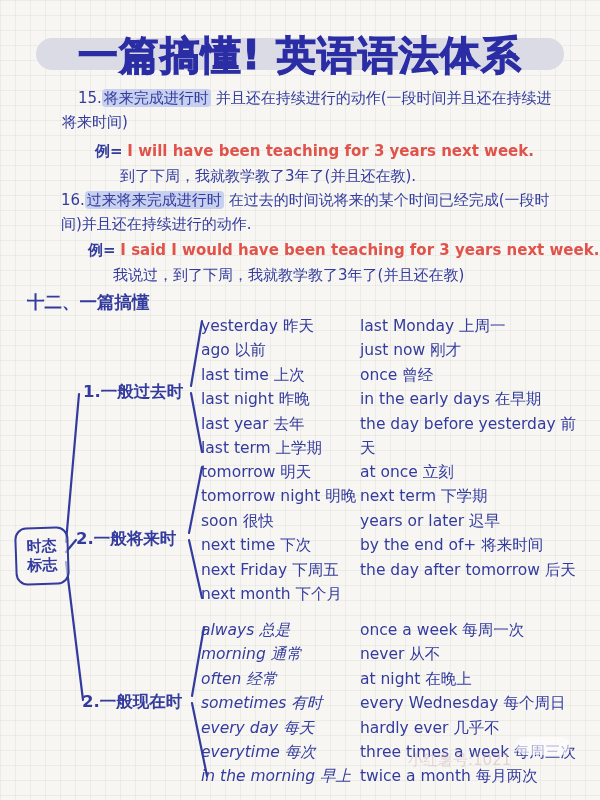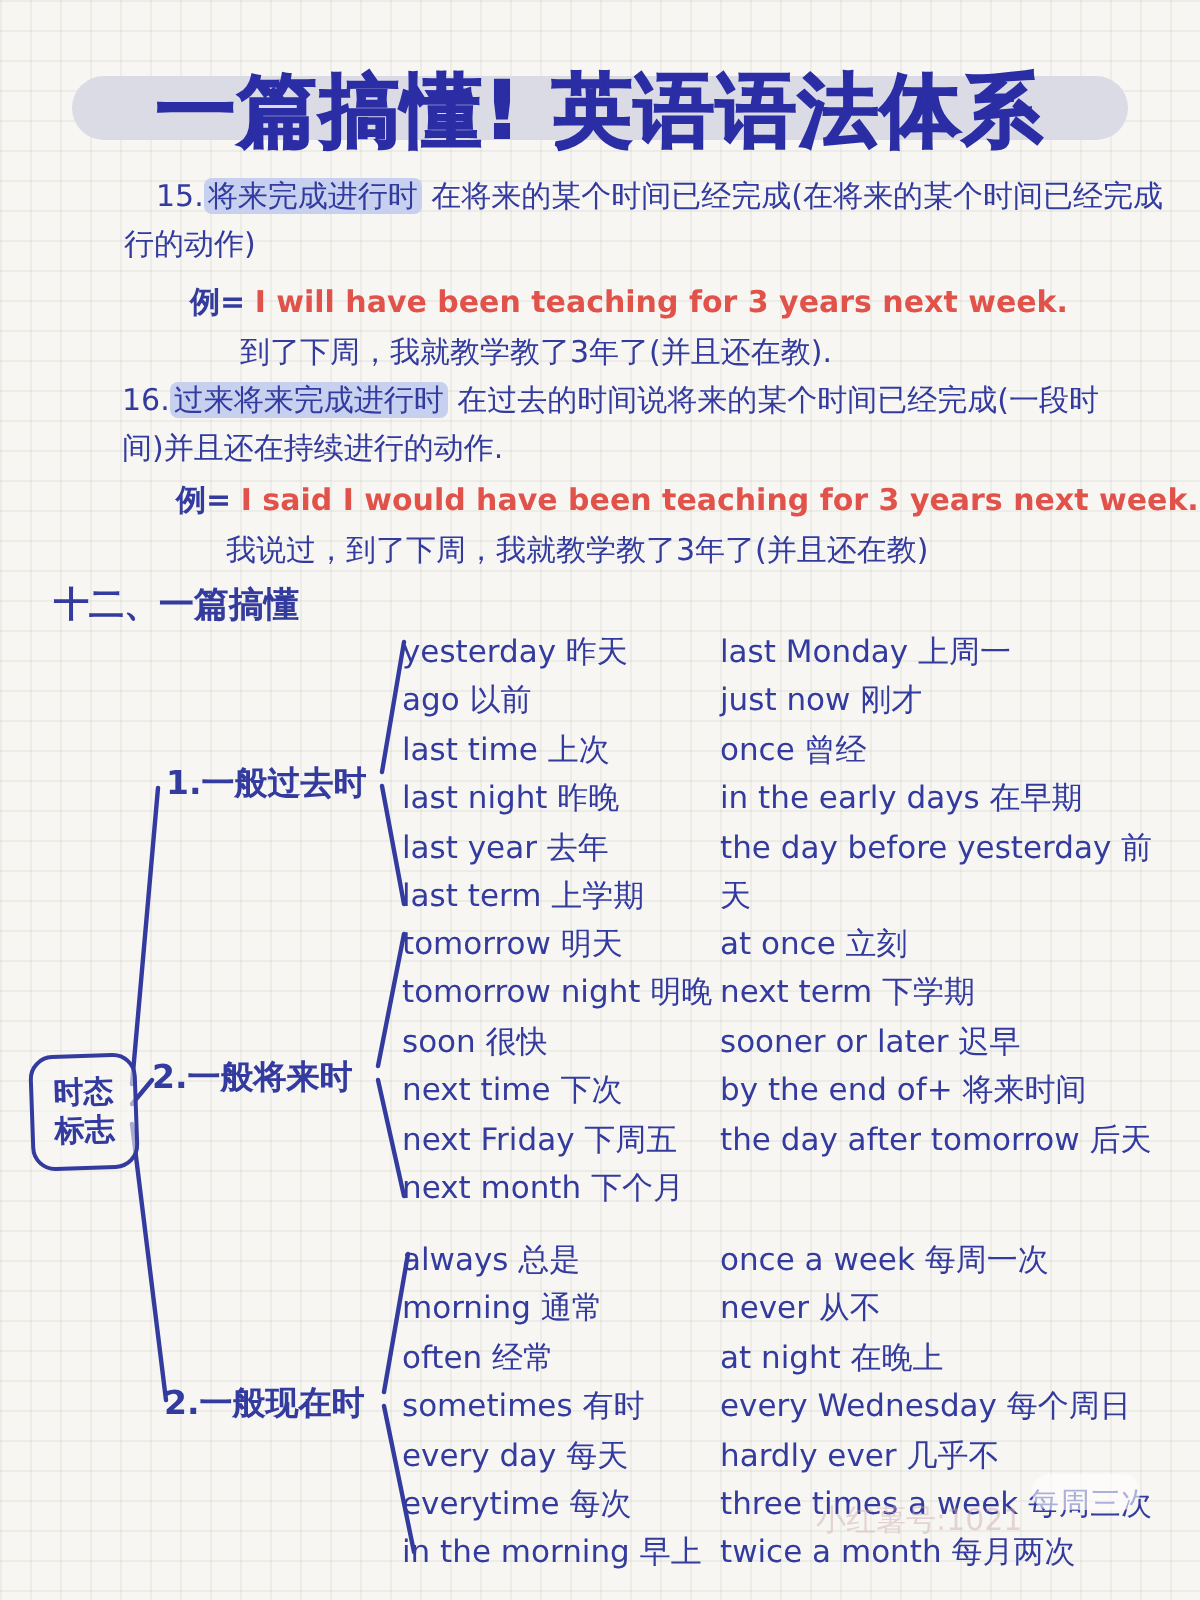--- a/index.html
+++ b/index.html
@@ -44,23 +44,23 @@
 </style>
 </head>
 <body>
 
 <div id="page">
 
   <div class="abs title-pill"></div>
   <div class="abs title-text nowrap">一篇搞懂! 英语语法体系</div>
 
   <div class="abs p-line nowrap" style="left:78px;top:87px;">
-    <span>15.</span><span class="term-hl">将来完成进行时</span><span> 在将来的某个时间已经完成(在将来的某个时间已经完成</span>
+    <span>15.</span><span class="term-hl">将来完成进行时</span><span> 并且还在持续进行的动作(一段时间并且还在持续进</span>
   </div>
-  <div class="abs p-line nowrap" style="left:62px;top:111px;">行的动作)</div>
+  <div class="abs p-line nowrap" style="left:62px;top:111px;">将来时间)</div>
   <div class="abs p-line nowrap" style="left:95px;top:140px;">
     <span class="ex-label">例=</span>
     <span class="ex-red">I will have been teaching for 3 years next week.</span>
   </div>
   <div class="abs p-line nowrap" style="left:120px;top:165px;">到了下周，我就教学教了3年了(并且还在教).</div>
 
   <div class="abs p-line nowrap" style="left:61px;top:189px;">
     <span>16.</span><span class="term-hl">过来将来完成进行时</span><span> 在过去的时间说将来的某个时间已经完成(一段时</span>
   </div>
   <div class="abs p-line nowrap" style="left:61px;top:213px;">间)并且还在持续进行的动作.</div>
@@ -119,26 +119,26 @@
       <div class="mm-item">tomorrow 明天</div>
       <div class="mm-item">tomorrow night 明晚</div>
       <div class="mm-item">soon 很快</div>
       <div class="mm-item">next time 下次</div>
       <div class="mm-item">next Friday 下周五</div>
       <div class="mm-item">next month 下个月</div>
     </div>
   <div class="abs mm-col" style="left:360px;top:460px;width:230px;">
       <div class="mm-item">at once 立刻</div>
       <div class="mm-item">next term 下学期</div>
-      <div class="mm-item">sooner or later 迟早</div>
+      <div class="mm-item">years or later 迟早</div>
       <div class="mm-item">by the end of+ 将来时间</div>
       <div class="mm-item">the day after tomorrow 后天</div>
     </div>
 
-  <div class="abs mm-col" style="left:201px;top:618px;width:165px;">
+  <div class="abs mm-col" style="left:201px;top:618px;width:165px;font-style:italic;">
       <div class="mm-item">always 总是</div>
       <div class="mm-item">morning 通常</div>
       <div class="mm-item">often 经常</div>
       <div class="mm-item">sometimes 有时</div>
       <div class="mm-item">every day 每天</div>
       <div class="mm-item">everytime 每次</div>
       <div class="mm-item">in the morning 早上</div>
     </div>
   <div class="abs mm-col" style="left:360px;top:618px;width:238px;">
       <div class="mm-item">once a week 每周一次</div>

